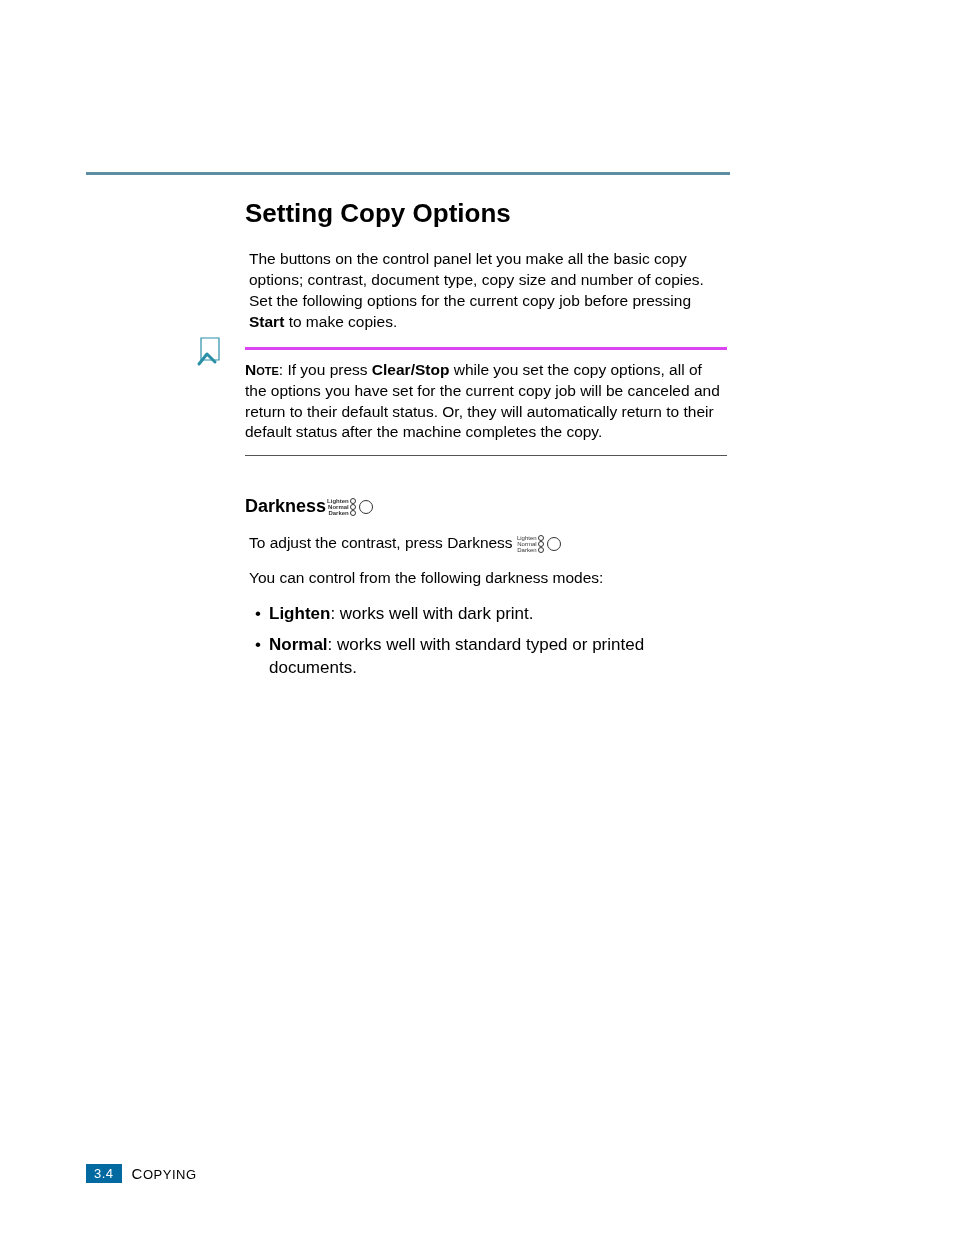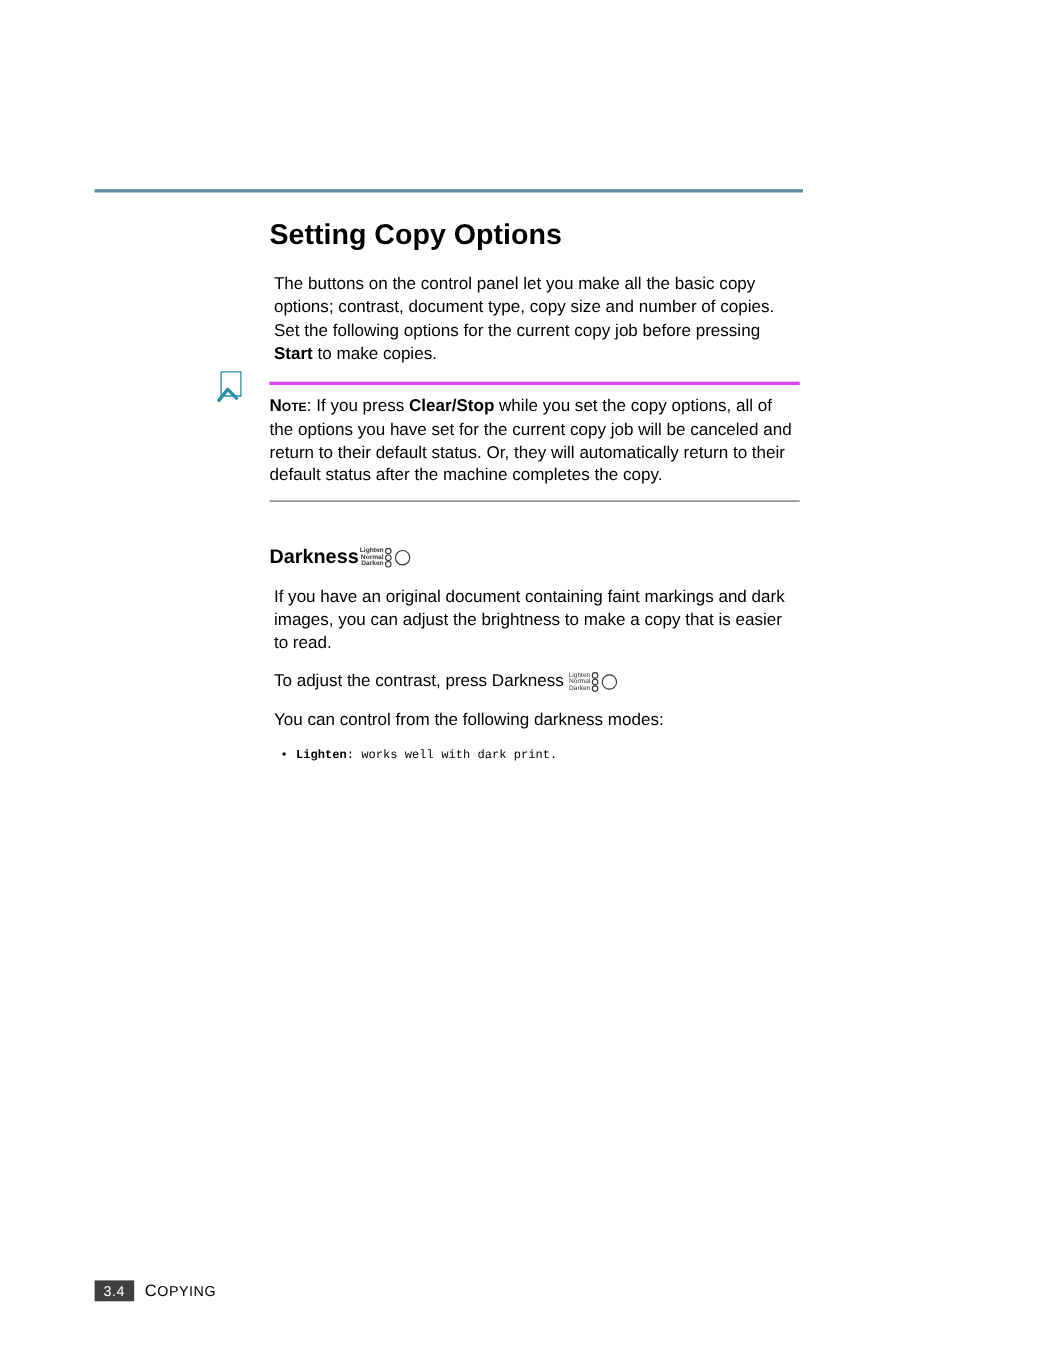--- a/index.html
+++ b/index.html
@@ -71,26 +71,25 @@
     align-items: center;
     gap: 1px;
   }
   .bold { font-weight: bold; }
   ul.modes {
     margin: 6px 0 0 0;
     padding: 0 0 0 10px;
     list-style: none;
   }
   ul.modes li {
-    font-size: 11px;
+    font-size: 17px;
     line-height: 1.35;
     margin-bottom: 8px;
     position: relative;
     padding-left: 14px;
-    font-family: Liberation Mono, monospace;
   }
   ul.modes li::before {
     content: "•";
     position: absolute;
     left: 0;
     top: 0;
   }
   .darkness-glyph {
     display: inline-flex;
     align-items: center;
@@ -114,21 +113,21 @@
   }
   .footer {
     position: absolute;
     left: 86px;
     bottom: 52px;
     display: flex;
     align-items: center;
     gap: 10px;
   }
   .page-num-box {
-    background: #404040;
+    background: #0369a1;
     color: #fff;
     font-size: 13px;
     padding: 2px 8px;
     letter-spacing: 0.5px;
   }
   .section-name {
     font-size: 13px;
     font-variant: small-caps;
     letter-spacing: 0.5px;
   }
@@ -172,21 +171,20 @@
             </span>
           <span class="dg-row">
               <span>Darken</span>
               <span class="dg-dot"></span>
             </span>
         </span>
         <span class="dg-btn"></span>
       </span>
     </div>
 
-    <p class="para">If you have an original document containing faint markings and dark images, you can adjust the brightness to make a copy that is easier to read.</p>
 
     <p class="para">
       <span>To adjust the contrast, press  Darkness </span>
       <span class="darkness-glyph">
         <span class="dg-labels">
           <span class="dg-row">
               <span>Lighten</span>
               <span class="dg-dot"></span>
             </span>
           <span class="dg-row">
@@ -200,20 +198,23 @@
         </span>
         <span class="dg-btn"></span>
       </span>
     </p>
 
     <p class="para">You can control from the following darkness modes:</p>
 
     <ul class="modes">
       <li>
         <span class="bold">Lighten</span><span>: works well with dark print.</span>
+      </li>
+      <li>
+        <span class="bold">Normal</span><span>: works well with standard typed or printed documents.</span>
       </li>
     </ul>
 
   </div>
 
   <div class="footer">
     <span class="page-num-box">3.4</span>
     <span class="section-name">
       <span style="font-size:15px;">C</span><span>OPYING</span>
     </span>

